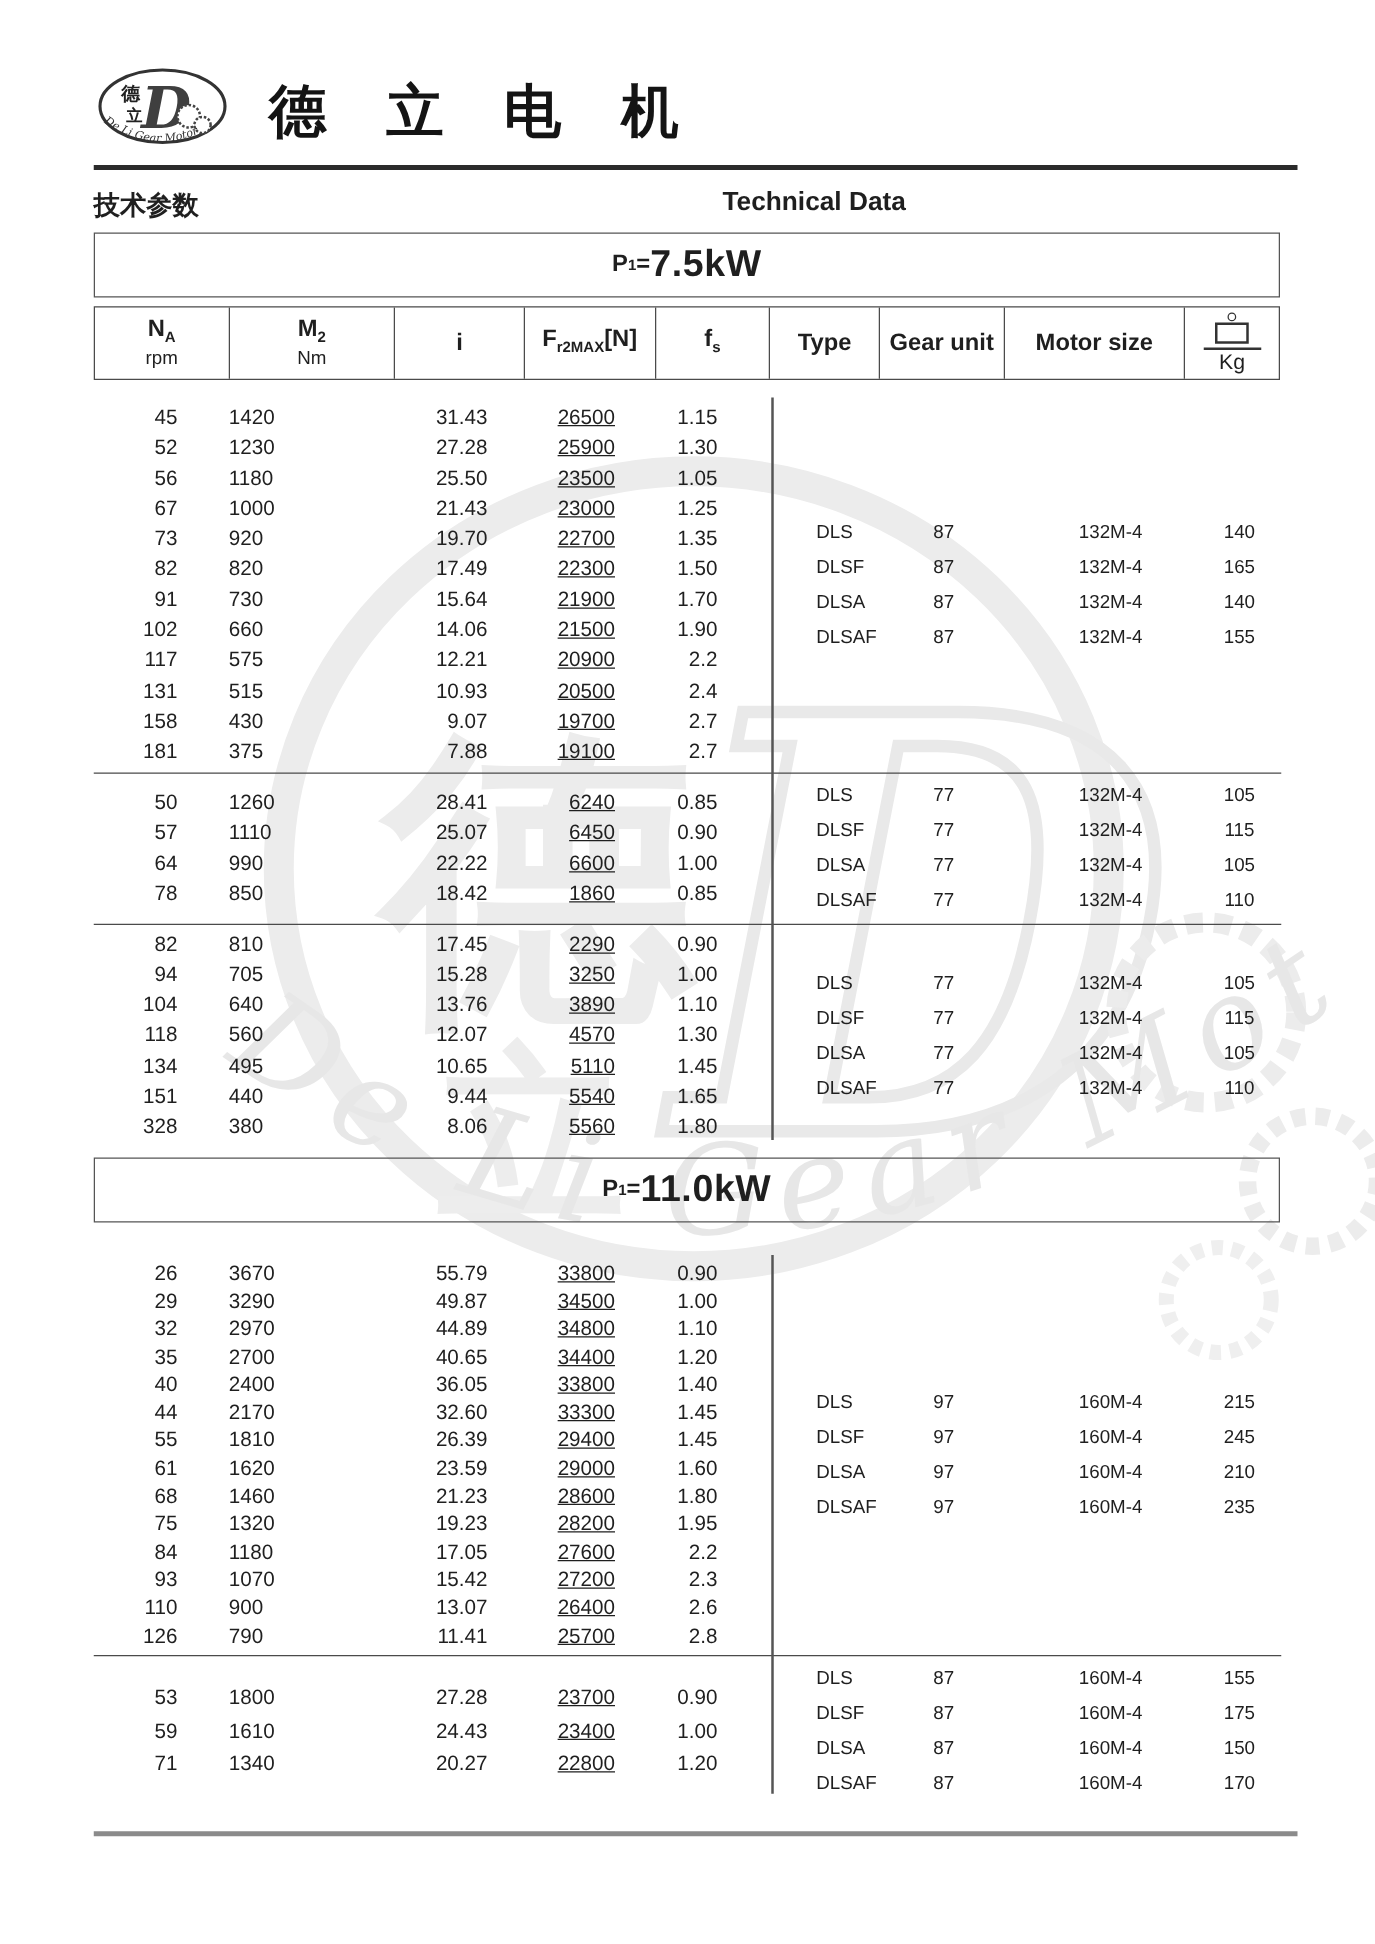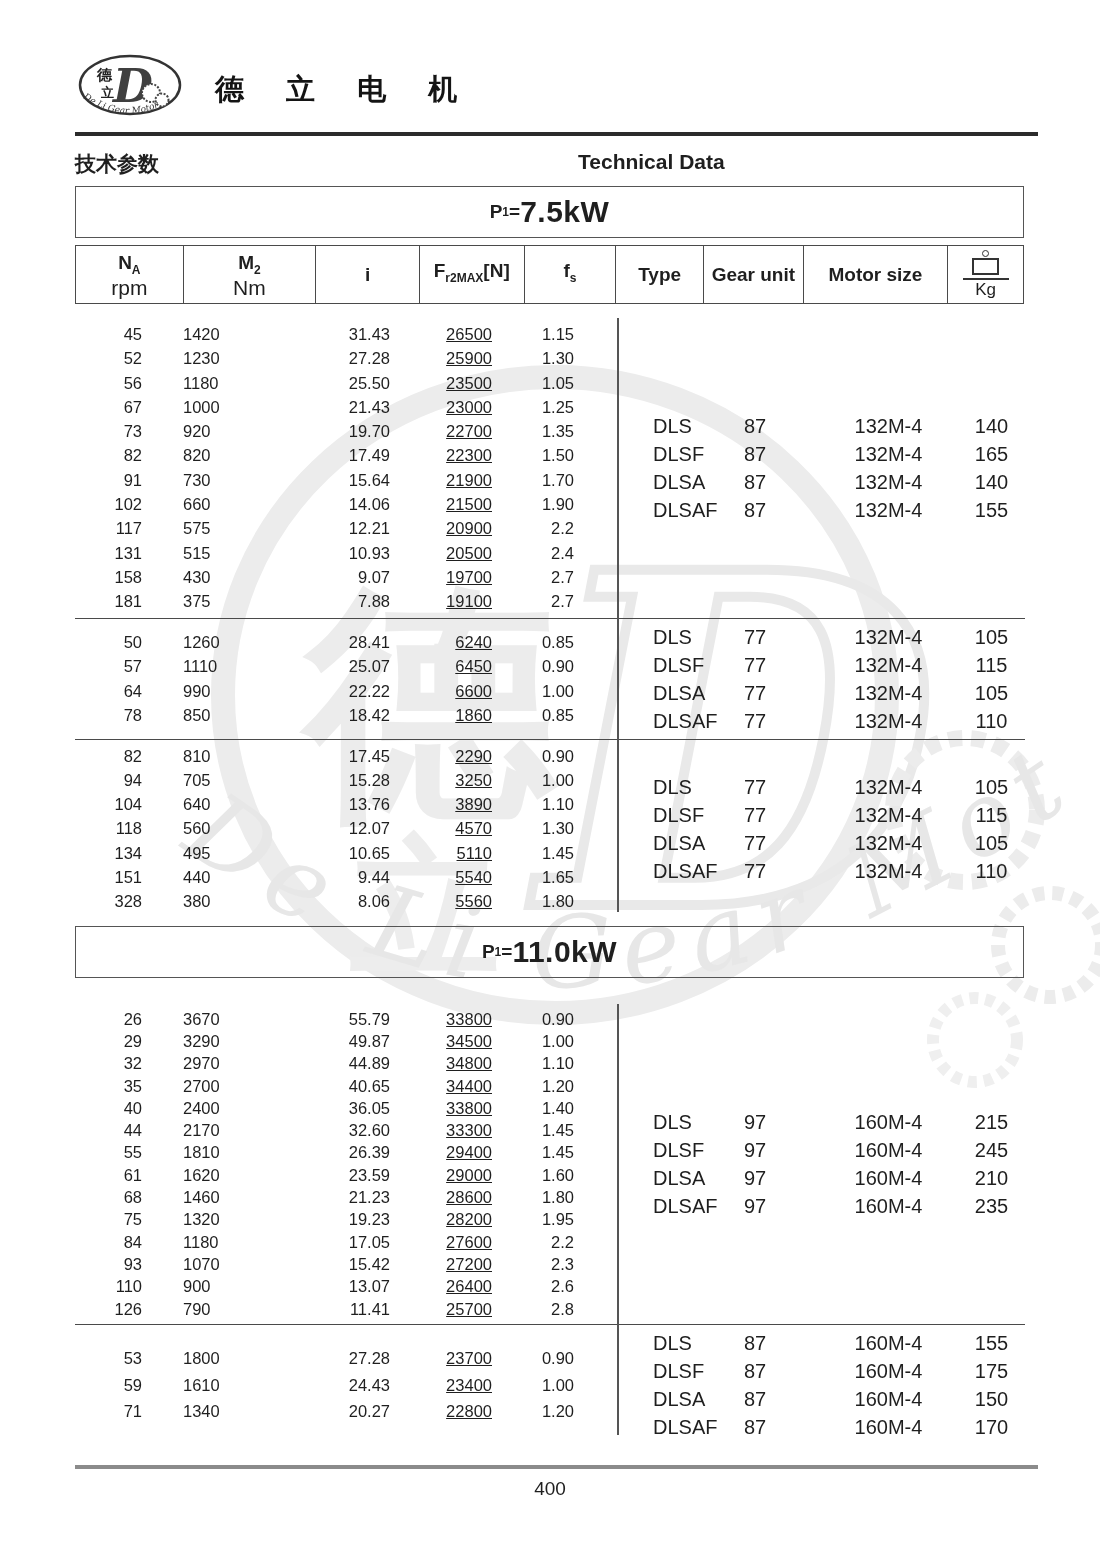--- a/index.html
+++ b/index.html
@@ -5,63 +5,63 @@
   html,body{margin:0;padding:0;}
   body{
     width:1100px;height:1555px;background:#ffffff;position:relative;overflow:hidden;
     font-family:"Liberation Sans","DejaVu Sans",sans-serif;color:#1f1f1f;
   }
   .wm-svg{position:absolute;left:0;top:0;z-index:0;}
   .content{position:relative;z-index:1;width:963px;margin-left:75px;padding-top:54px;}
 
   
   .brand-bar{display:flex;align-items:center;border-bottom:4px solid #2b2b2b;padding-bottom:6px;}
-  .brand-title{font-family:"DejaVu Serif","Liberation Serif",serif;font-weight:bold;font-size:29px;
+  .brand-title{font-family:"DejaVu Serif","Liberation Serif",serif;font-weight:bold;font-size:46px;
     letter-spacing:16px;margin-left:30px;color:#141414;}
   .subhead{position:relative;margin-top:14px;height:28px;}
   .subhead-cn{font-size:21px;font-weight:bold;}
   .subhead-en{position:absolute;left:503px;top:0;font-size:21px;font-weight:bold;}
 
   
   .pbox{border:1.5px solid #555;height:50px;display:flex;align-items:center;justify-content:center;
     margin-top:8px;width:947px;box-sizing:content-box;background:transparent;}
   .p-pre{font-size:19px;font-weight:bold;}
   .p-sub{font-size:12px;font-weight:bold;vertical-align:-4px;}
   .p-eq{font-size:19px;font-weight:bold;}
   .p-val{font-size:30px;font-weight:bold;letter-spacing:.5px;}
 
   
   .colhead{display:flex;border:1.5px solid #4a4a4a;height:57px;margin-top:7px;width:947px;}
   .hcell{display:flex;flex-direction:column;align-items:center;justify-content:center;
     border-right:1.5px solid #4a4a4a;box-sizing:border-box;}
   .hcell:last-child{border-right:none;}
   .h-main{font-size:19px;font-weight:bold;line-height:20px;}
   .h-main sub{font-size:12px;font-weight:bold;}
-  .h-unit{font-size:21px;line-height:16px;}
+  .h-unit{font-size:15px;line-height:16px;}
   .h-unit:empty{display:none;}
   .hw0{width:108px}.hw1{width:133px}.hw2{width:104px}.hw3{width:105px}.hw4{width:92px}
   .hw5{width:88px}.hw6{width:100px}.hw7{width:145px}.hw8{width:75px}
   .w-knob{width:7px;height:7px;border:1.5px solid #333;border-radius:50%;box-sizing:border-box;margin:0 auto 1px;}
   .w-rect{width:27px;height:17px;border:2px solid #333;box-sizing:border-box;margin:0 auto;}
   .w-line{width:46px;height:1.5px;background:#333;margin:3px auto 0;}
   .kg-label{font-size:17px;line-height:19px;}
 
   
   .section{position:relative;width:950px;}
   .sec0{padding-top:14px;}
   .sec1{padding-top:26px;}
   .vline{position:absolute;left:542px;width:1.5px;background:#555;}
   .sec0 .vline{top:14px;bottom:6px;}
   .sec1 .vline{top:26px;bottom:10px;}
   .block{display:flex;align-items:center;padding:4px 0;}
   .block + .block{border-top:1.5px solid #4a4a4a;}
   .left-rows{width:542px;}
   .right-rows{width:408px;}
   .drow{display:flex;height:24.3px;line-height:24.3px;font-size:16.5px;}
-  .vrow{display:flex;height:28px;line-height:28px;font-size:20px;justify-content:space-between;}
+  .vrow{display:flex;height:28px;line-height:28px;font-size:15px;justify-content:space-between;}
   .sec1 .block:first-child .drow{height:22.3px;line-height:22.3px;}
   .sec1 .block:last-child  .drow{height:26.4px;line-height:26.4px;}
   .c-na{width:108px;padding-right:41px;text-align:right;box-sizing:border-box;}
   .c-m2{width:133px;padding-right:48px;box-sizing:border-box;}
   .c-i {width:104px;padding-right:30px;text-align:right;box-sizing:border-box;}
   .c-fr{width:105px;padding-right:33px;text-align:right;box-sizing:border-box;text-decoration:underline;}
   .c-fs{width:92px; padding-right:43px;text-align:right;box-sizing:border-box;}
   .c-type{width:88px;padding-left:36px;text-align:left;box-sizing:border-box;}
   .c-gear{width:100px;text-align:center;box-sizing:border-box;}
   .c-motor{width:145px;padding-left:22px;text-align:center;box-sizing:border-box;}
@@ -602,15 +602,14 @@
               <span class="c-gear">87</span>
               <span class="c-motor">160M-4</span>
               <span class="c-kg">170</span>
             </div>
           </div>
         </div>
       </div>
   </div>
 
   <div class="footer-line"></div>
-  <div class="page-num">400</div>
 
 </div>
 
 </body></html>

